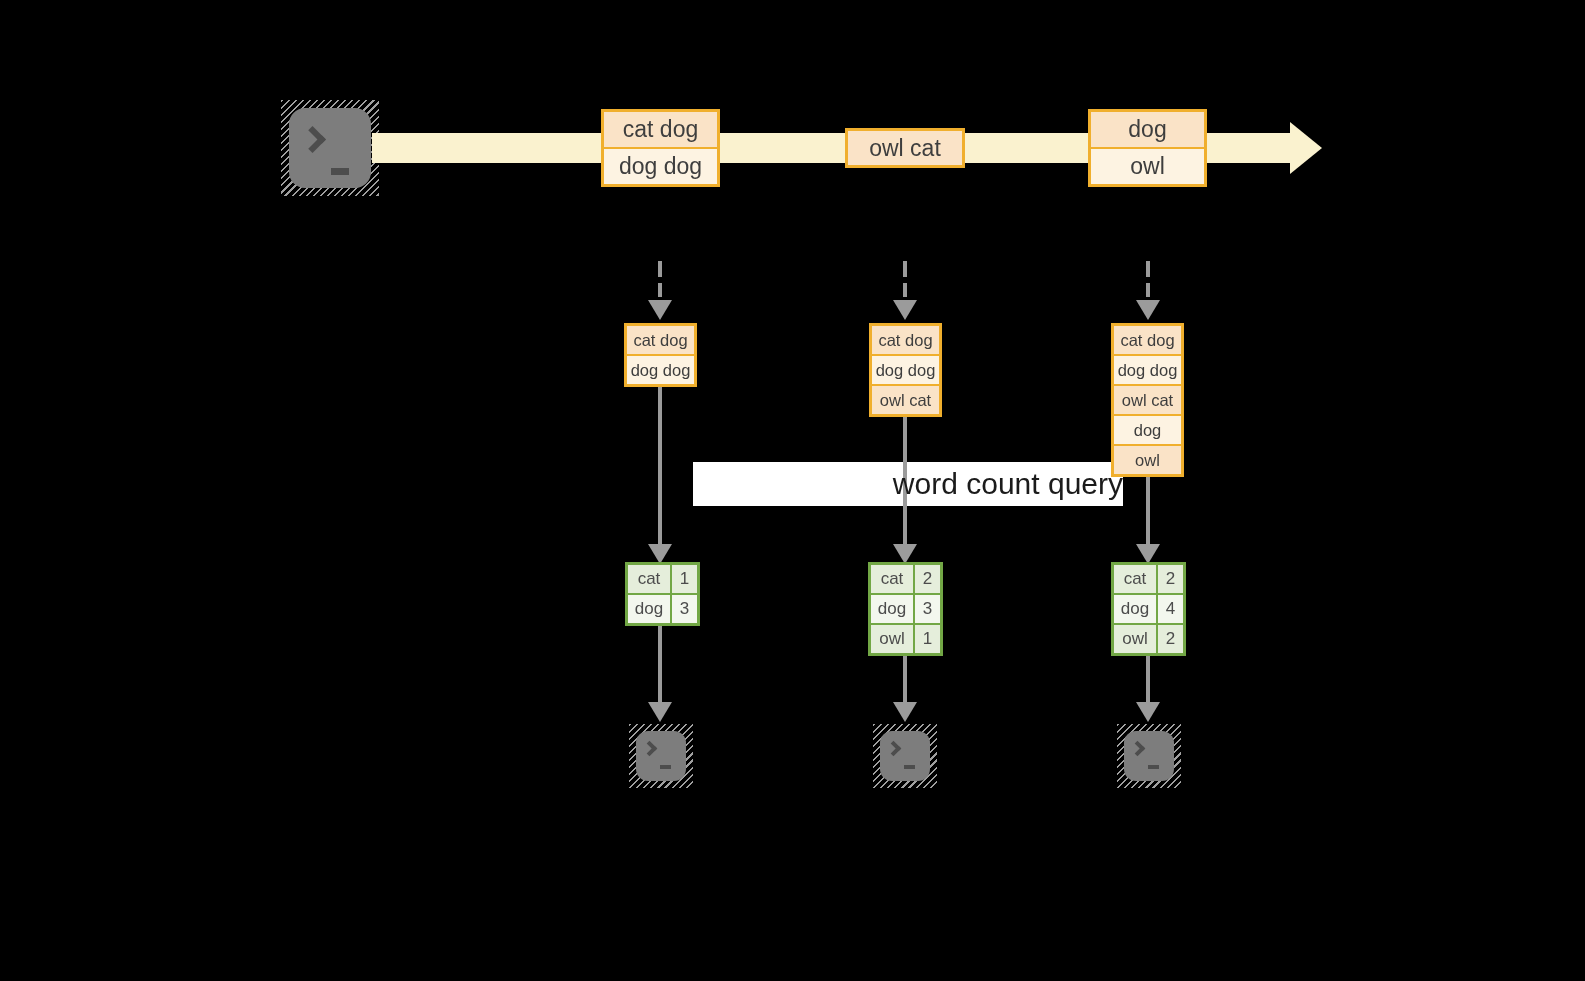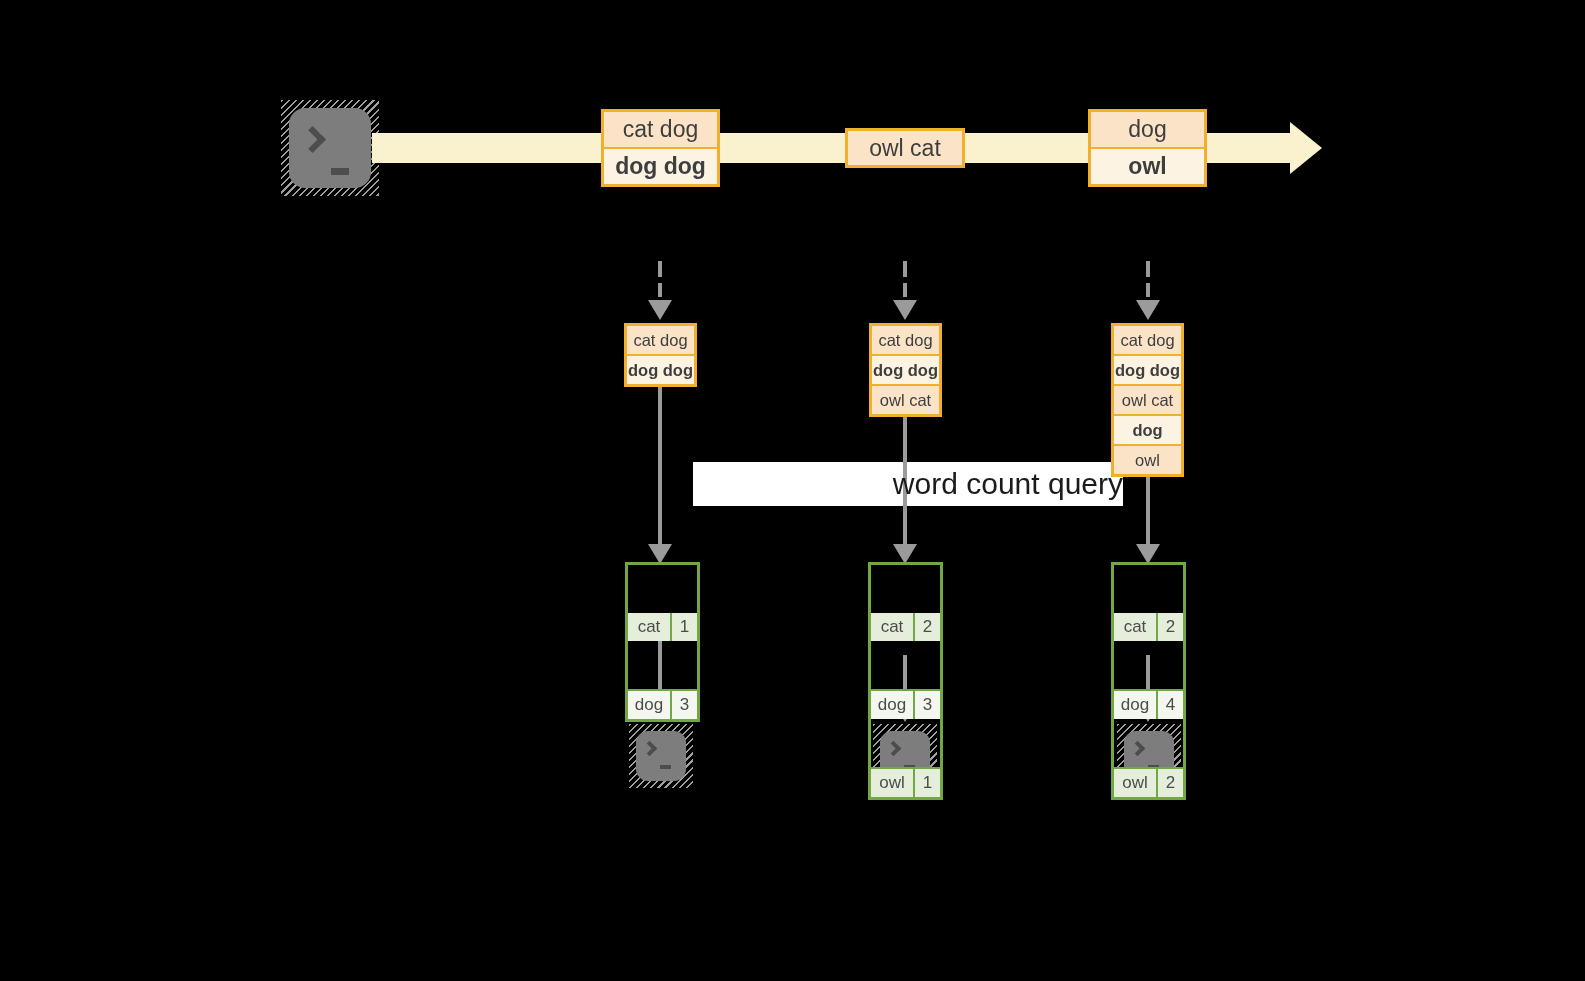--- a/index.html
+++ b/index.html
@@ -27,36 +27,36 @@
              border-left:32px solid #faf2cf;border-top:26px solid transparent;border-bottom:26px solid transparent;}
 
   
   .obox{position:absolute;border:3px solid #f0af2d;z-index:4;background:#fdf3e2;}
   .obox .cell{text-align:center;color:#3e3e3e;}
   .ev .cell{height:35px;line-height:35px;font-size:23px;}
   .ev1 .cell{height:34px;line-height:34px;font-size:23px;}
   .buf .cell{height:28px;line-height:28px;font-size:16.5px;}
   .cell + .cell{border-top:2px solid #f0af2d;}
   .peach{background:#fae3c7;}
-  .cream{background:#fdf3e2;font-weight:bold;}
+  .cream{background:#fdf3e2;}
 
   
   .dash{position:absolute;width:4px;background:#9b9b9b;}
   .vline{position:absolute;width:4px;background:#9b9b9b;z-index:3;}
   .vhead{position:absolute;width:0;height:0;z-index:3;
          border-left:12px solid transparent;border-right:12px solid transparent;border-top:20px solid #9b9b9b;}
 
   
   .qband{position:absolute;left:693px;top:462px;width:430px;height:44px;background:#ffffff;z-index:2;}
   .qtext{position:absolute;left:693px;top:462px;width:430px;height:44px;line-height:44px;z-index:6;
          text-align:right;font-size:30px;color:#1b1b1b;}
 
   
   .gtable{position:absolute;border:3px solid #72a745;z-index:4;}
-  .grow{display:flex;margin-top:48px;}
+  .grow{display:flex;}
   .grow + .grow{border-top:2px solid #72a745;}
   .gcell{height:28px;line-height:28px;text-align:center;color:#4c4c4c;font-size:17px;}
   .gword{width:42px;}
   .gnum{width:25px;border-left:2px solid #72a745;}
   .g-dark{background:#e5eedb;}
   .g-light{background:#f3f7ee;}
 </style>
 </head>
 <body>
 

